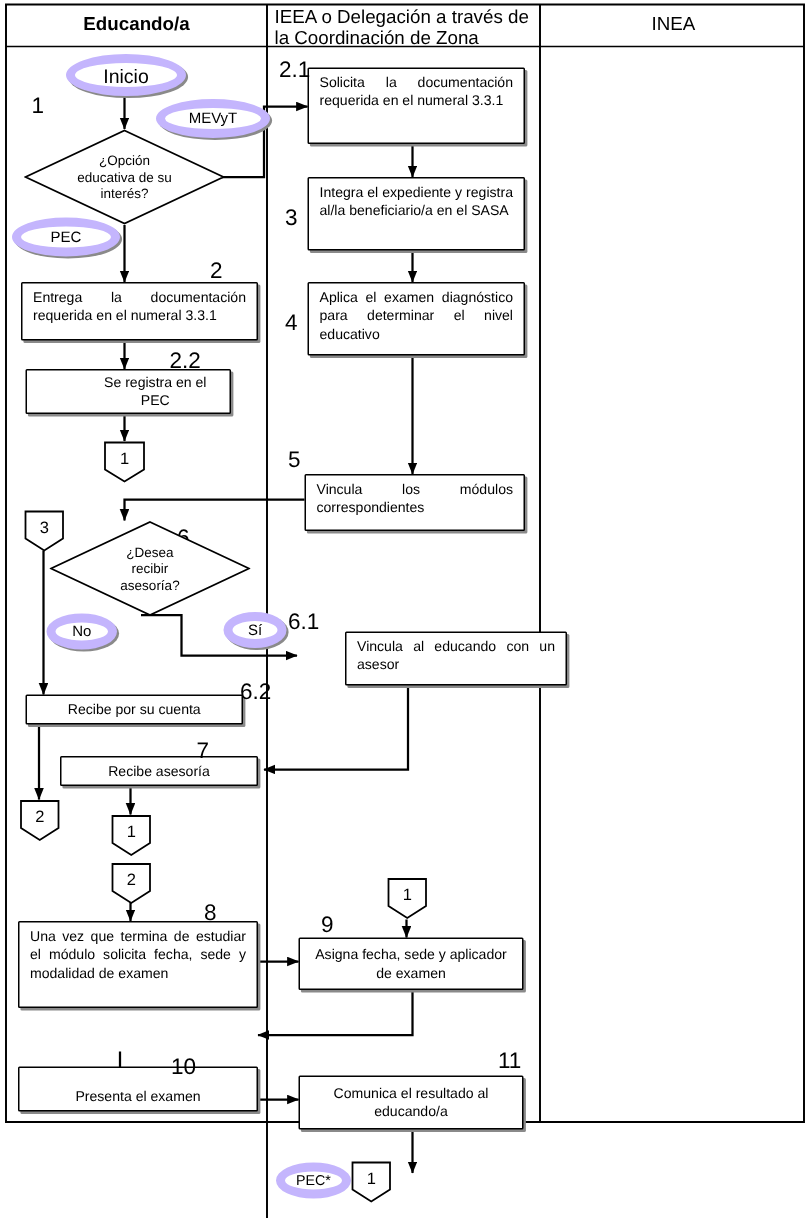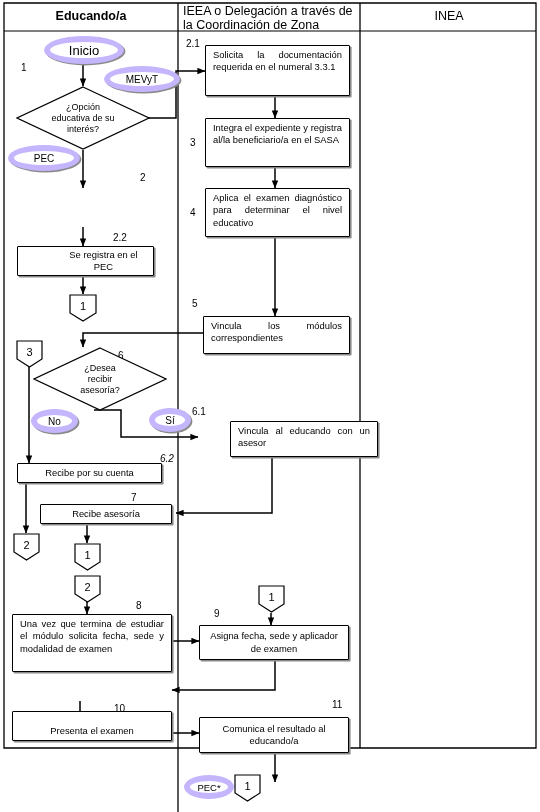--- a/index.html
+++ b/index.html
@@ -23,21 +23,21 @@
   .term.big{font-size:13px;}
 
   .dec{font-size:9px;line-height:11px;text-align:center;background:transparent;}
   .dec .dtxt{position:relative;z-index:2;}
   .dec .dshape{position:absolute;left:0;top:0;width:100%;height:100%;z-index:1;}
 
   .conn{font-size:11px;text-align:center;background:transparent;}
   .conn .ctxt{position:relative;z-index:2;}
   .conn .cshape{position:absolute;left:0;top:0;width:100%;height:100%;z-index:1;}
 
-  .steplbl{position:absolute;font-size:10px;color:#000;background:transparent;}
+  .steplbl{position:absolute;font-size:15px;color:#000;background:transparent;}
 </style>
 </head>
 <body>
 
 <div id="canvas">
 
   <svg id="wires" viewBox="0 0 540 812" xmlns="http://www.w3.org/2000/svg">
     <defs>
       <marker id="ah" markerWidth="9" markerHeight="9" refX="7.6" refY="3.2" orient="auto" markerUnits="userSpaceOnUse">
         <path d="M0,0 L8,3.2 L0,6.4 z" fill="#000"></path>
@@ -135,20 +135,23 @@
     <span class="dtxt" style="width:64px;">¿Opción educativa de su interés?</span>
   </div>
 
   <div class="node dec" style="left:33px;top:347px;width:134px;height:64px;">
     <svg class="dshape" viewBox="0 0 134 64" preserveAspectRatio="none">
       <polygon points="67,1 133,32 67,63 1,32" fill="#fff" stroke="#000" stroke-width="1.2"></polygon>
     </svg>
     <span class="dtxt" style="width:54px;">¿Desea recibir asesoría?</span>
   </div>
 
+  <div class="node proc just" style="left:14px;top:188px;width:158px;height:39px;">
+    <span>Entrega la documentación requerida en el numeral 3.3.1</span>
+  </div>
   <div class="node proc ctr" style="left:17px;top:246px;width:137px;height:30px;padding-left:43px;">
     <span>Se registra en el PEC</span>
   </div>
   <div class="node proc ctr" style="left:17px;top:463px;width:145px;height:20px;">
     <span>Recibe por su cuenta</span>
   </div>
   <div class="node proc ctr" style="left:40px;top:504px;width:132px;height:20px;">
     <span>Recibe asesoría</span>
   </div>
   <div class="node proc just" style="left:12px;top:614px;width:160px;height:58px;">
@@ -239,21 +242,21 @@
   <div class="steplbl" style="left:190px;top:137px;">
        <span>3</span></div>
   <div class="steplbl" style="left:190px;top:207px;">
        <span>4</span></div>
   <div class="steplbl" style="left:192px;top:298px;">
        <span>5</span></div>
   <div class="steplbl" style="left:118px;top:350px;">
        <span>6</span></div>
   <div class="steplbl" style="left:192px;top:406px;">
        <span>6.1</span></div>
-  <div class="steplbl" style="left:160px;top:453px;font-style:italic;">
+  <div class="steplbl" style="left:160px;top:453px;">
        <span>6.2</span></div>
   <div class="steplbl" style="left:131px;top:492px;">
        <span>7</span></div>
   <div class="steplbl" style="left:136px;top:600px;">
        <span>8</span></div>
   <div class="steplbl" style="left:214px;top:608px;">
        <span>9</span></div>
   <div class="steplbl" style="left:114px;top:703px;">
        <span>10</span></div>
   <div class="steplbl" style="left:332px;top:699px;">

